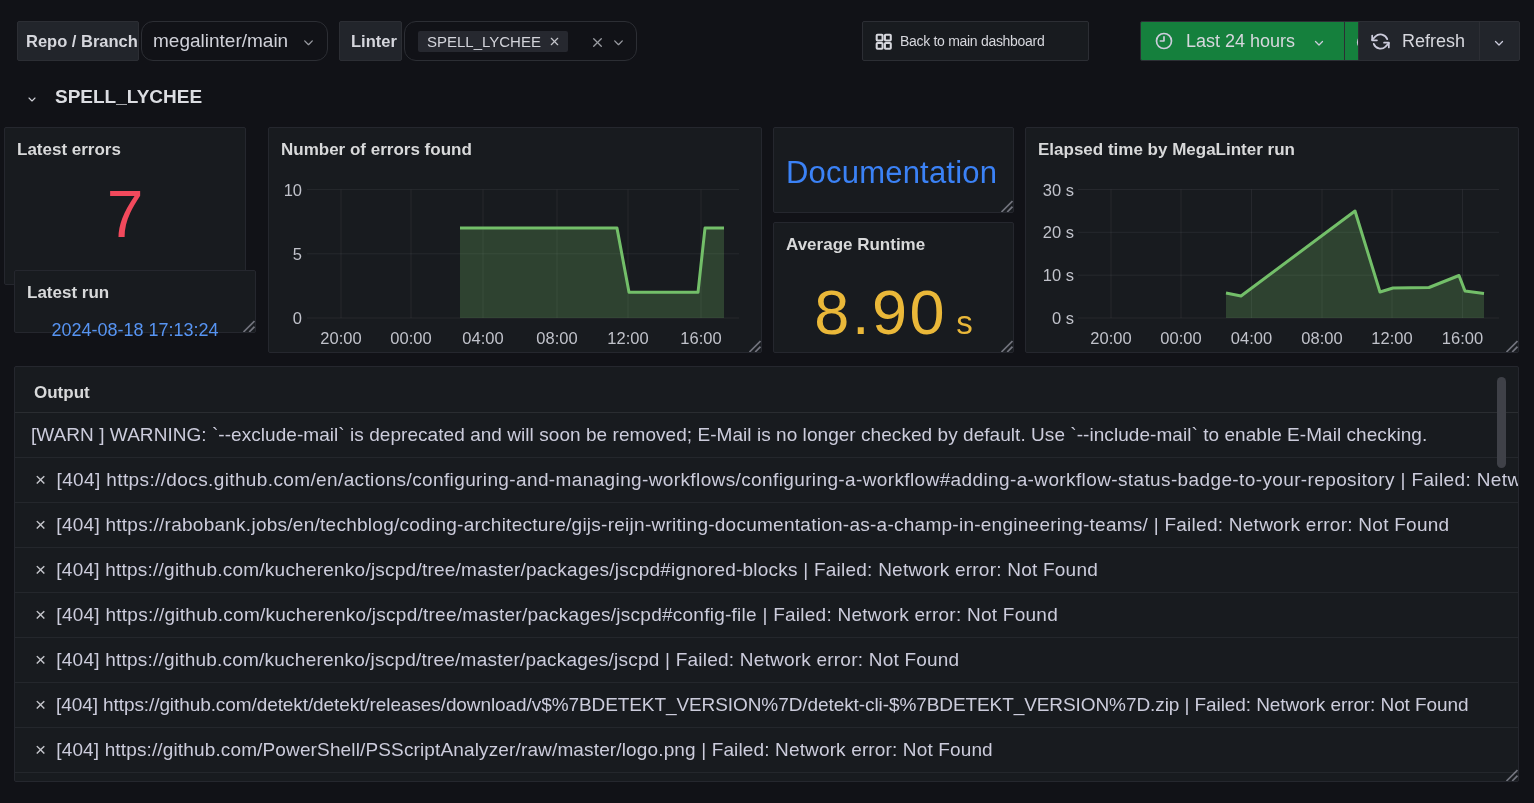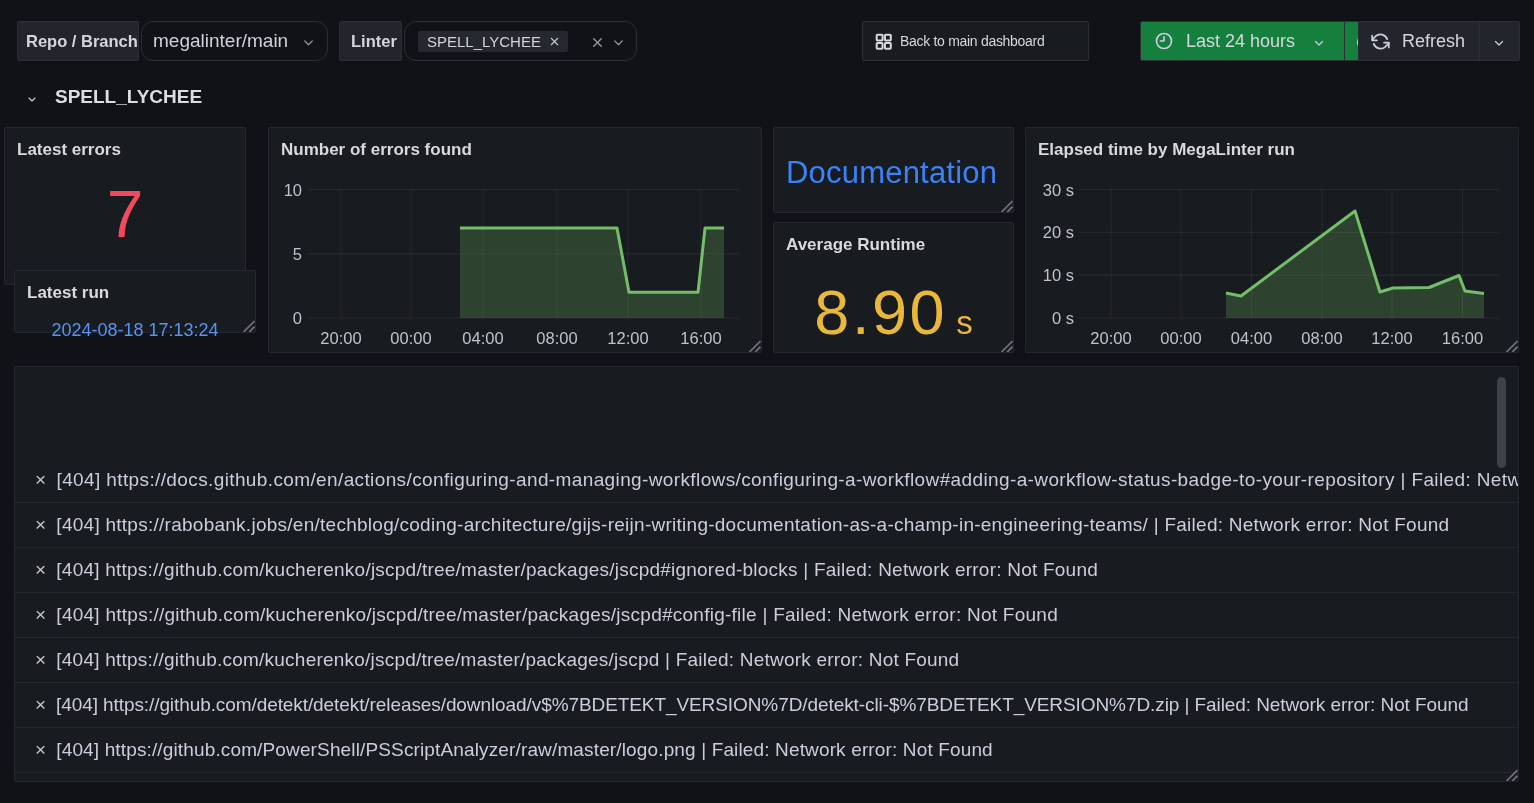--- a/index.html
+++ b/index.html
@@ -200,20 +200,24 @@
   </svg>
   <svg class="rsz" viewBox="0 0 14 14">
       <g stroke="rgba(204,204,220,0.5)" stroke-width="1.7">
         <line x1="13.5" y1="3" x2="2.5" y2="14"></line>
         <line x1="13.5" y1="8.7" x2="8.2" y2="14"></line>
       </g>
     </svg>
 </div>
 
 <div class="panel" id="p6" style="left:14px;top:366px;width:1505px;height:416px;overflow:hidden">
+  <div style="position:absolute;left:0;top:0;width:100%;height:46px;border-bottom:1px solid rgba(204,204,220,0.10);box-sizing:border-box">
+    <div style="position:absolute;left:19px;top:16px;font-size:17px;font-weight:600;color:#d8d9da">Output</div>
+  </div>
+  <div class="logrow" style="top:46px;height:45px">[WARN ] WARNING: `--exclude-mail` is deprecated and will soon be removed; E-Mail is no longer checked by default. Use `--include-mail` to enable E-Mail checking.</div>
   <div class="logrow" style="top:91px;height:45px;letter-spacing:0.38px"><span class="xmark">×</span>[404] https://docs.github.com/en/actions/configuring-and-managing-workflows/configuring-a-workflow#adding-a-workflow-status-badge-to-your-repository | Failed: Network error: Not Found</div>
   <div class="logrow" style="top:136px;height:45px;letter-spacing:0.26px"><span class="xmark">×</span>[404] https://rabobank.jobs/en/techblog/coding-architecture/gijs-reijn-writing-documentation-as-a-champ-in-engineering-teams/ | Failed: Network error: Not Found</div>
   <div class="logrow" style="top:181px;height:45px;letter-spacing:0.23px"><span class="xmark">×</span>[404] https://github.com/kucherenko/jscpd/tree/master/packages/jscpd#ignored-blocks | Failed: Network error: Not Found</div>
   <div class="logrow" style="top:226px;height:45px;letter-spacing:0.255px"><span class="xmark">×</span>[404] https://github.com/kucherenko/jscpd/tree/master/packages/jscpd#config-file | Failed: Network error: Not Found</div>
   <div class="logrow" style="top:271px;height:45px;letter-spacing:0.22px"><span class="xmark">×</span>[404] https://github.com/kucherenko/jscpd/tree/master/packages/jscpd | Failed: Network error: Not Found</div>
   <div class="logrow" style="top:316px;height:45px;letter-spacing:-0.085px"><span class="xmark">×</span>[404] https://github.com/detekt/detekt/releases/download/v$%7BDETEKT_VERSION%7D/detekt-cli-$%7BDETEKT_VERSION%7D.zip | Failed: Network error: Not Found</div>
   <div class="logrow" style="top:361px;height:45px;letter-spacing:0.14px"><span class="xmark">×</span>[404] https://github.com/PowerShell/PSScriptAnalyzer/raw/master/logo.png | Failed: Network error: Not Found</div>
   <div style="position:absolute;right:12px;top:10px;width:9px;height:91px;background:#3f4148;border-radius:4.5px"></div>
   <svg class="rsz" viewBox="0 0 14 14">
       <g stroke="rgba(204,204,220,0.5)" stroke-width="1.7">

